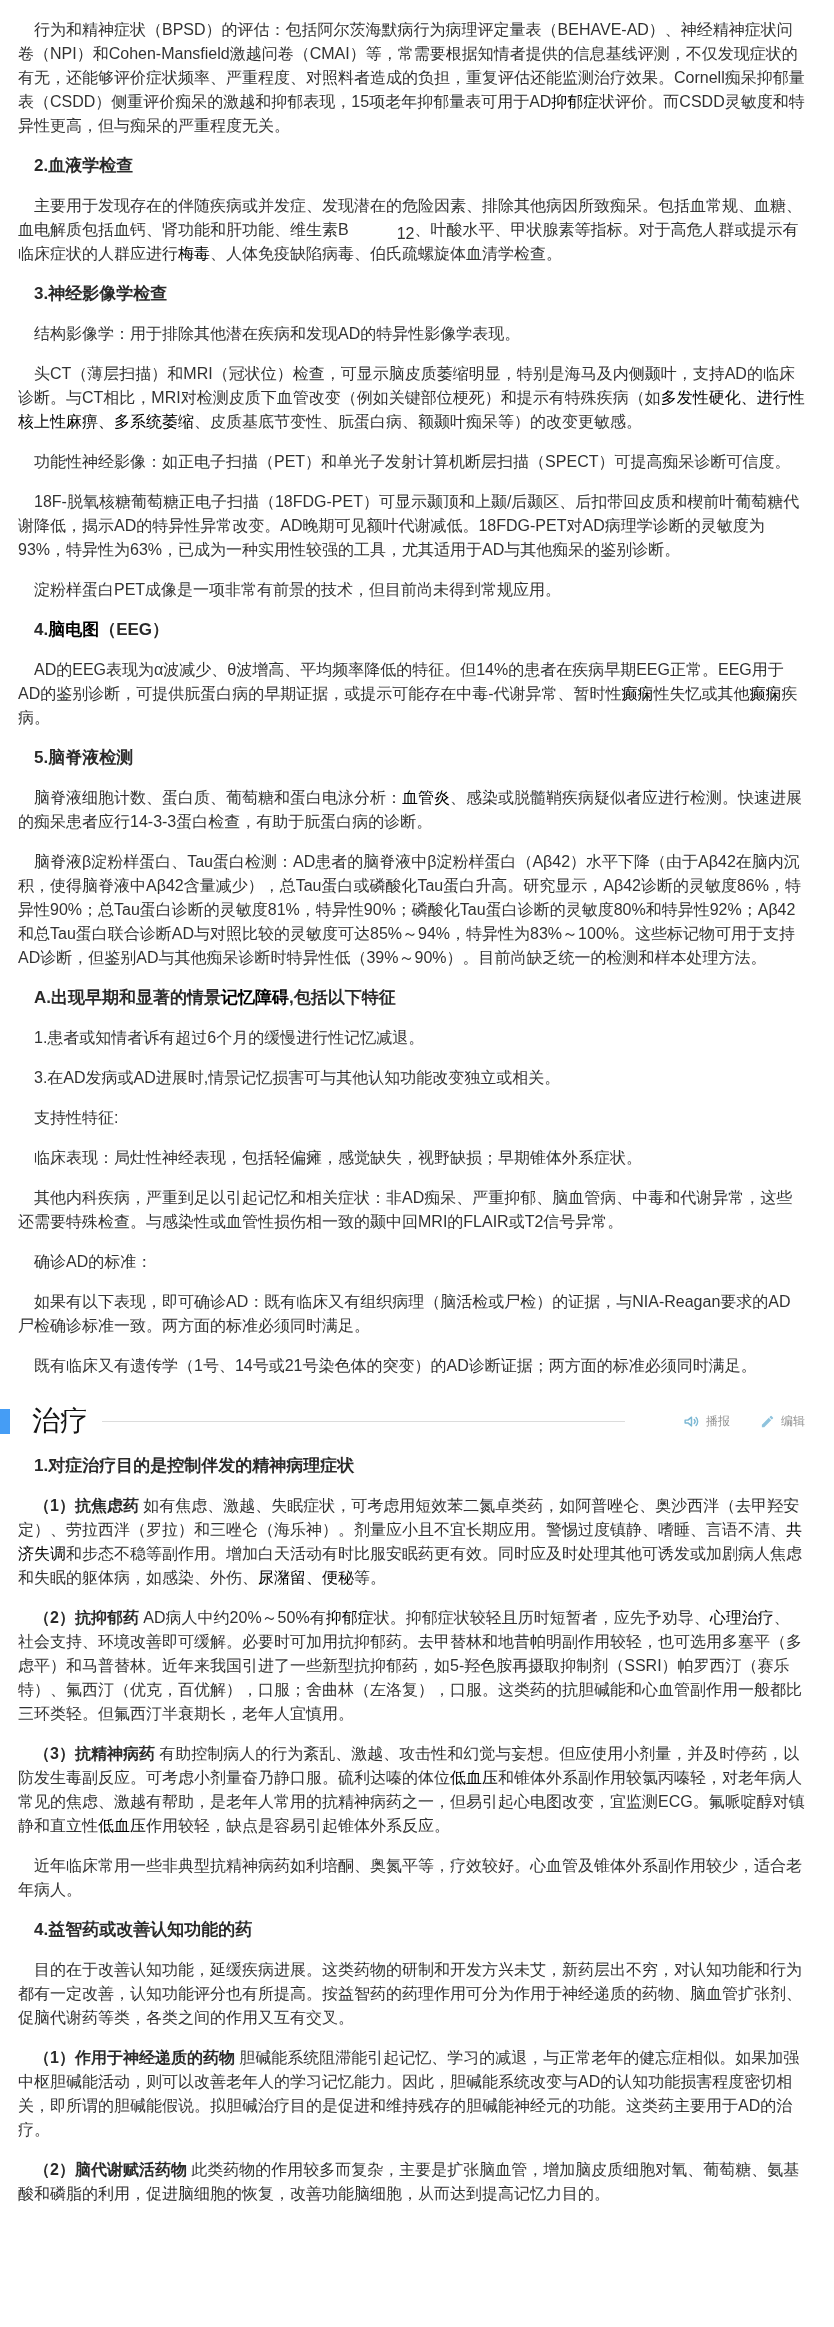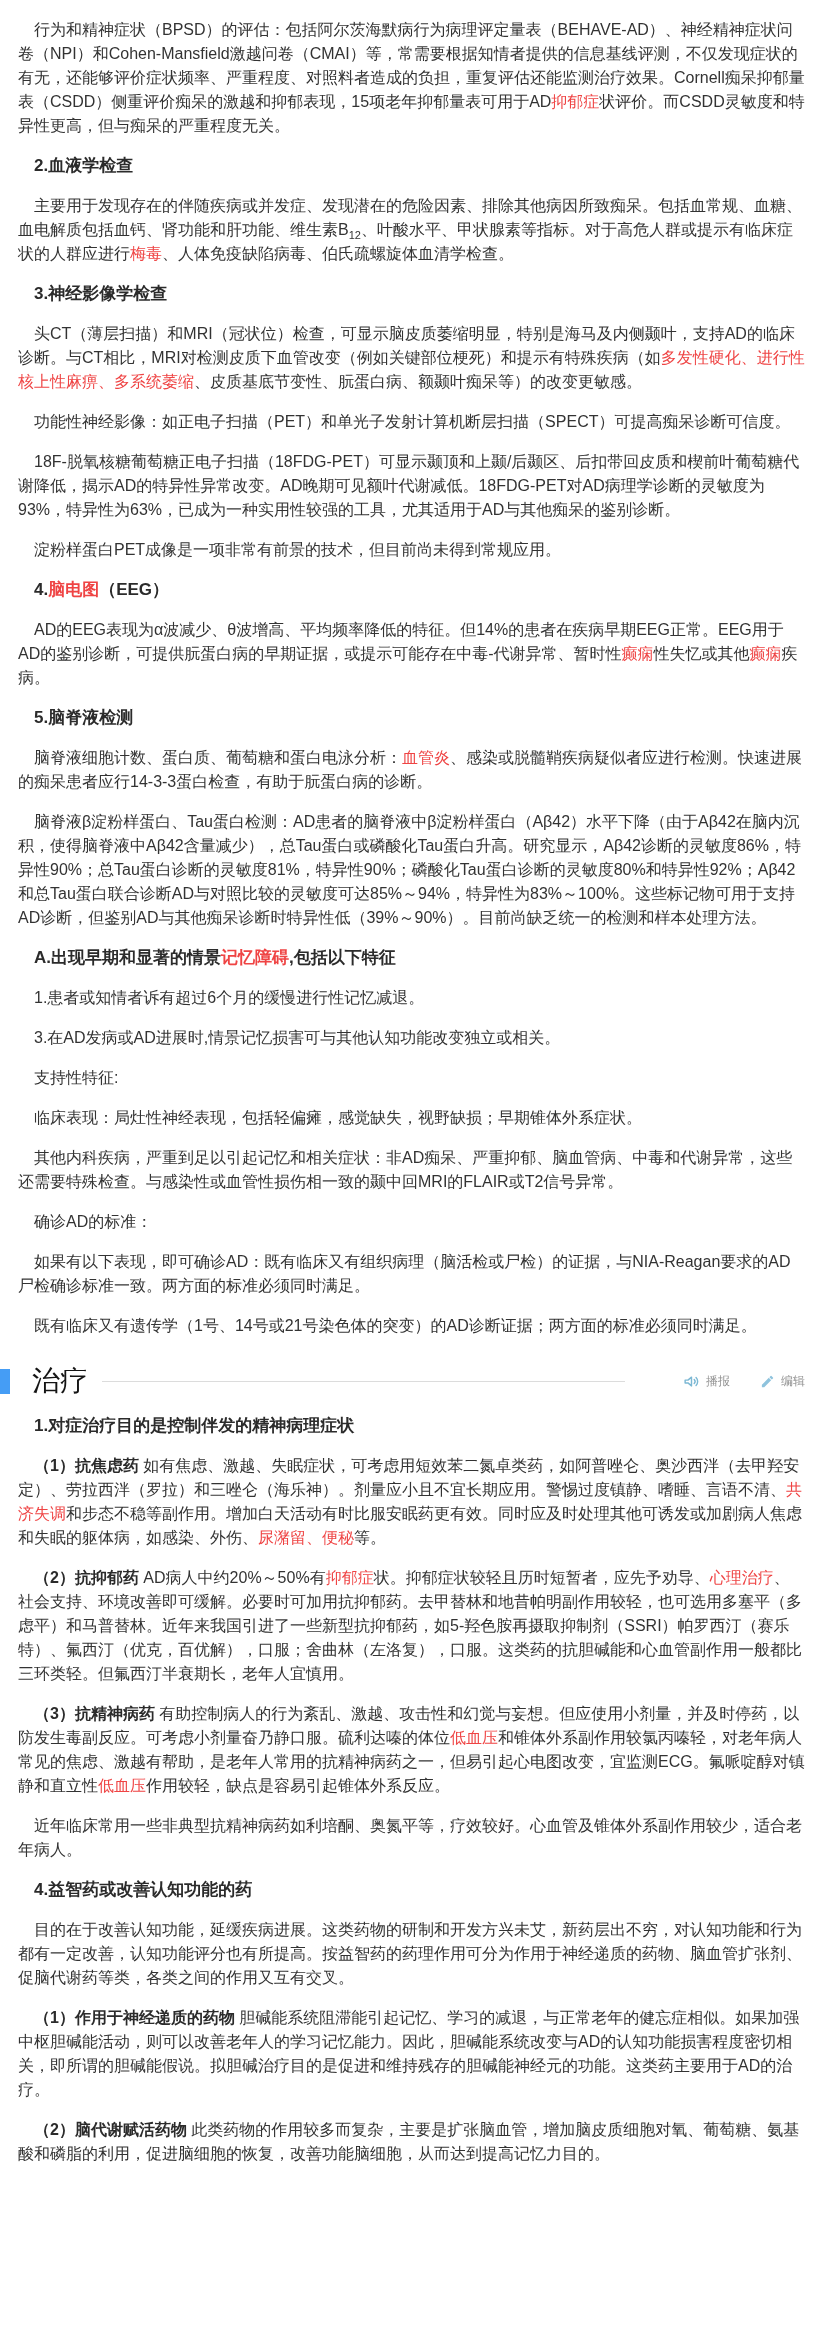--- a/index.html
+++ b/index.html
@@ -1,40 +1,41 @@
 <!DOCTYPE html>
 <html lang="zh"><head>
 <meta charset="utf-8">
 <style>
   html,body{margin:0;padding:0;background:#fff;}
   body{font-family:"Liberation Sans","DejaVu Sans",sans-serif;color:#333;}
   .article{width:834px;box-sizing:border-box;padding:2px 29px 6px 18px;}
   p.para{font-size:16px;line-height:24px;margin:16px 0;text-indent:16px;color:#333;}
   h3.sub{font-size:17px;line-height:24px;margin:16px 0;text-indent:16px;font-weight:700;color:#2b2b2b;}
-  a.lnk{color:#ef4444;text-decoration:none;cursor:pointer;}
+  a.lnk{color:#000000;text-decoration:none;cursor:pointer;}
   b{font-weight:700;color:#2b2b2b;}
-  sub{font-size:11px;line-height:0;}
+  sub{font-size:16px;line-height:0;margin-left:48px;}
   
   .sec{display:flex;align-items:center;margin:26px 0 12px -18px;}
   .sec .bar{width:10px;height:25px;background:#459df5;flex:none;}
   .sec .ttl{font-size:28px;line-height:34px;color:#141414;margin-left:22px;white-space:nowrap;}
   .sec .line{flex:1;height:1px;background:#dcdcdc;margin:0 58px 0 14px;}
   .sec .act{display:flex;align-items:center;font-size:12px;color:#919191;cursor:pointer;white-space:nowrap;}
   .sec .act + .act{margin-left:30px;}
   .sec .act svg{margin-right:6px;color:#7cb8d4;}
   .sec .act:last-child svg{color:#8fc3dd;}
 </style>
 </head>
 <body>
 
 <div class="article">
     <p class="para"><span>行为和精神症状（BPSD）的评估：包括阿尔茨海默病行为病理评定量表（BEHAVE-AD）、神经精神症状问卷（NPI）和Cohen-Mansfield激越问卷（CMAI）等，常需要根据知情者提供的信息基线评测，不仅发现症状的有无，还能够评价症状频率、严重程度、对照料者造成的负担，重复评估还能监测治疗效果。Cornell痴呆抑郁量表（CSDD）侧重评价痴呆的激越和抑郁表现，15项老年抑郁量表可用于AD</span><a class="lnk" href="#">抑郁症</a><span>状评价。而CSDD灵敏度和特异性更高，但与痴呆的严重程度无关。</span></p>
     <h3 class="sub"><span>2.血液学检查</span></h3>
     <p class="para"><span>主要用于发现存在的伴随疾病或并发症、发现潜在的危险因素、排除其他病因所致痴呆。包括血常规、血糖、血电解质包括血钙、肾功能和肝功能、维生素B</span><sub>12</sub><span>、叶酸水平、甲状腺素等指标。对于高危人群或提示有临床症状的人群应进行</span><a class="lnk" href="#">梅毒</a><span>、人体免疫缺陷病毒、伯氏疏螺旋体血清学检查。</span></p>
     <h3 class="sub"><span>3.神经影像学检查</span></h3>
+    <p class="para"><span>结构影像学：用于排除其他潜在疾病和发现AD的特异性影像学表现。</span></p>
     <p class="para"><span>头CT（薄层扫描）和MRI（冠状位）检查，可显示脑皮质萎缩明显，特别是海马及内侧颞叶，支持AD的临床诊断。与CT相比，MRI对检测皮质下血管改变（例如关键部位梗死）和提示有特殊疾病（如</span><a class="lnk" href="#">多发性硬化、进行性核上性麻痹、多系统萎缩</a><span>、皮质基底节变性、朊蛋白病、额颞叶痴呆等）的改变更敏感。</span></p>
     <p class="para"><span>功能性神经影像：如正电子扫描（PET）和单光子发射计算机断层扫描（SPECT）可提高痴呆诊断可信度。</span></p>
     <p class="para"><span>18F-脱氧核糖葡萄糖正电子扫描（18FDG-PET）可显示颞顶和上颞/后颞区、后扣带回皮质和楔前叶葡萄糖代谢降低，揭示AD的特异性异常改变。AD晚期可见额叶代谢减低。18FDG-PET对AD病理学诊断的灵敏度为93%，特异性为63%，已成为一种实用性较强的工具，尤其适用于AD与其他痴呆的鉴别诊断。</span></p>
     <p class="para"><span>淀粉样蛋白PET成像是一项非常有前景的技术，但目前尚未得到常规应用。</span></p>
     <h3 class="sub"><span>4.</span><a class="lnk" href="#">脑电图</a><span>（EEG）</span></h3>
     <p class="para"><span>AD的EEG表现为α波减少、θ波增高、平均频率降低的特征。但14%的患者在疾病早期EEG正常。EEG用于AD的鉴别诊断，可提供朊蛋白病的早期证据，或提示可能存在中毒-代谢异常、暂时性</span><a class="lnk" href="#">癫痫</a><span>性失忆或其他</span><a class="lnk" href="#">癫痫</a><span>疾病。</span></p>
     <h3 class="sub"><span>5.脑脊液检测</span></h3>
     <p class="para"><span>脑脊液细胞计数、蛋白质、葡萄糖和蛋白电泳分析：</span><a class="lnk" href="#">血管炎</a><span>、感染或脱髓鞘疾病疑似者应进行检测。快速进展的痴呆患者应行14-3-3蛋白检查，有助于朊蛋白病的诊断。</span></p>
     <p class="para"><span>脑脊液β淀粉样蛋白、Tau蛋白检测：AD患者的脑脊液中β淀粉样蛋白（Aβ42）水平下降（由于Aβ42在脑内沉积，使得脑脊液中Aβ42含量减少），总Tau蛋白或磷酸化Tau蛋白升高。研究显示，Aβ42诊断的灵敏度86%，特异性90%；总Tau蛋白诊断的灵敏度81%，特异性90%；磷酸化Tau蛋白诊断的灵敏度80%和特异性92%；Aβ42和总Tau蛋白联合诊断AD与对照比较的灵敏度可达85%～94%，特异性为83%～100%。这些标记物可用于支持AD诊断，但鉴别AD与其他痴呆诊断时特异性低（39%～90%）。目前尚缺乏统一的检测和样本处理方法。</span></p>
     <h3 class="sub"><span>A.出现早期和显著的情景</span><a class="lnk" href="#">记忆障碍</a><span>,包括以下特征</span></h3>

